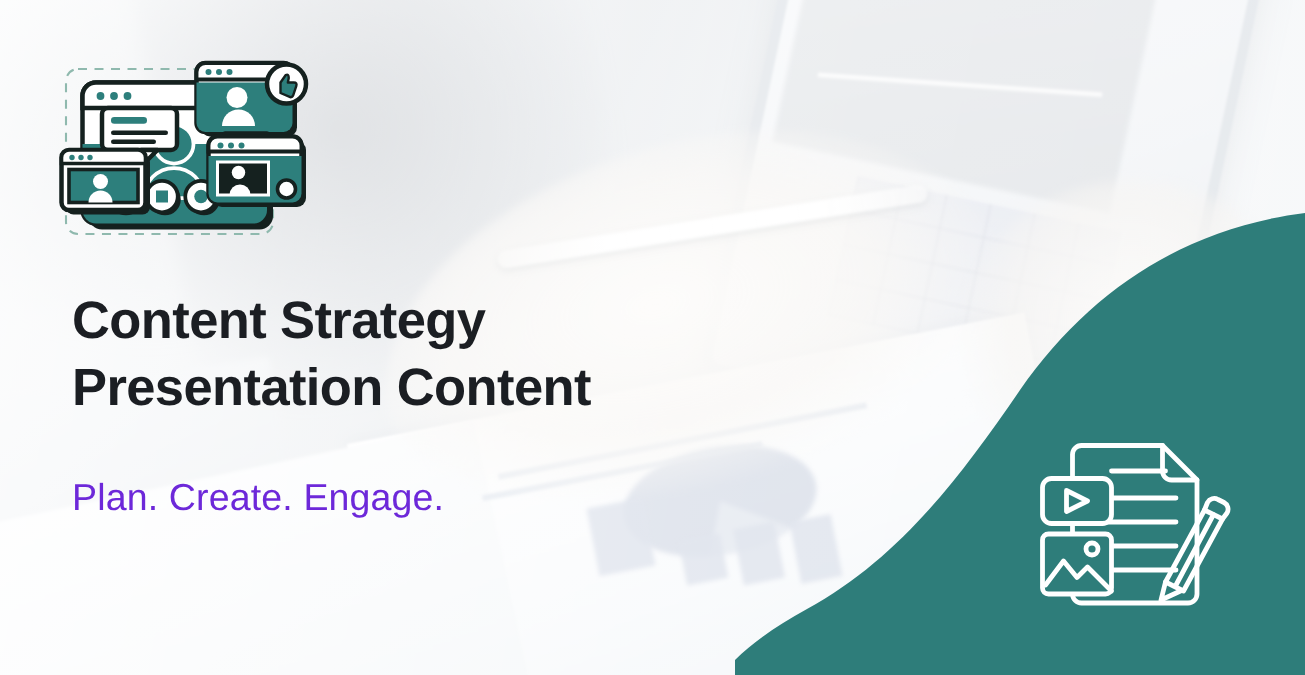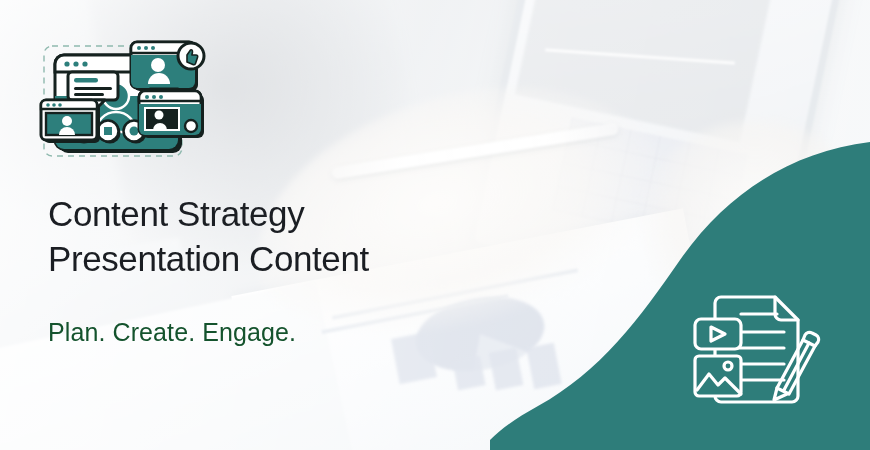--- a/index.html
+++ b/index.html
@@ -104,28 +104,28 @@
     position:absolute;inset:0;
     background:linear-gradient(100deg,rgba(255,255,255,.80) 0%,rgba(255,255,255,.62) 30%,rgba(255,255,255,.52) 55%,rgba(255,255,255,.45) 100%);
   }
 
   
   .blob{position:absolute;right:0;bottom:0;width:380px;height:330px;}
 
   
   .headline{
     position:absolute;left:48px;top:192px;
-    font-size:35px;line-height:1.28;font-weight:400;
+    font-size:35px;line-height:1.28;font-weight:700;
     letter-spacing:-.4px;color:#1b1e23;
     margin:0;
   }
   .headline span{display:block;}
   .subtitle{
     position:absolute;left:48px;top:318px;
-    font-size:25px;font-weight:400;color:#14532d;
+    font-size:25px;font-weight:400;color:#6d28d9;
     letter-spacing:.1px;margin:0;
   }
 
   
   .illo{position:absolute;left:38px;top:34px;width:185px;height:130px;}
 
   
   .doc-icon{position:absolute;left:690px;bottom:42px;width:145px;height:120px;}
 </style>
 </head>

